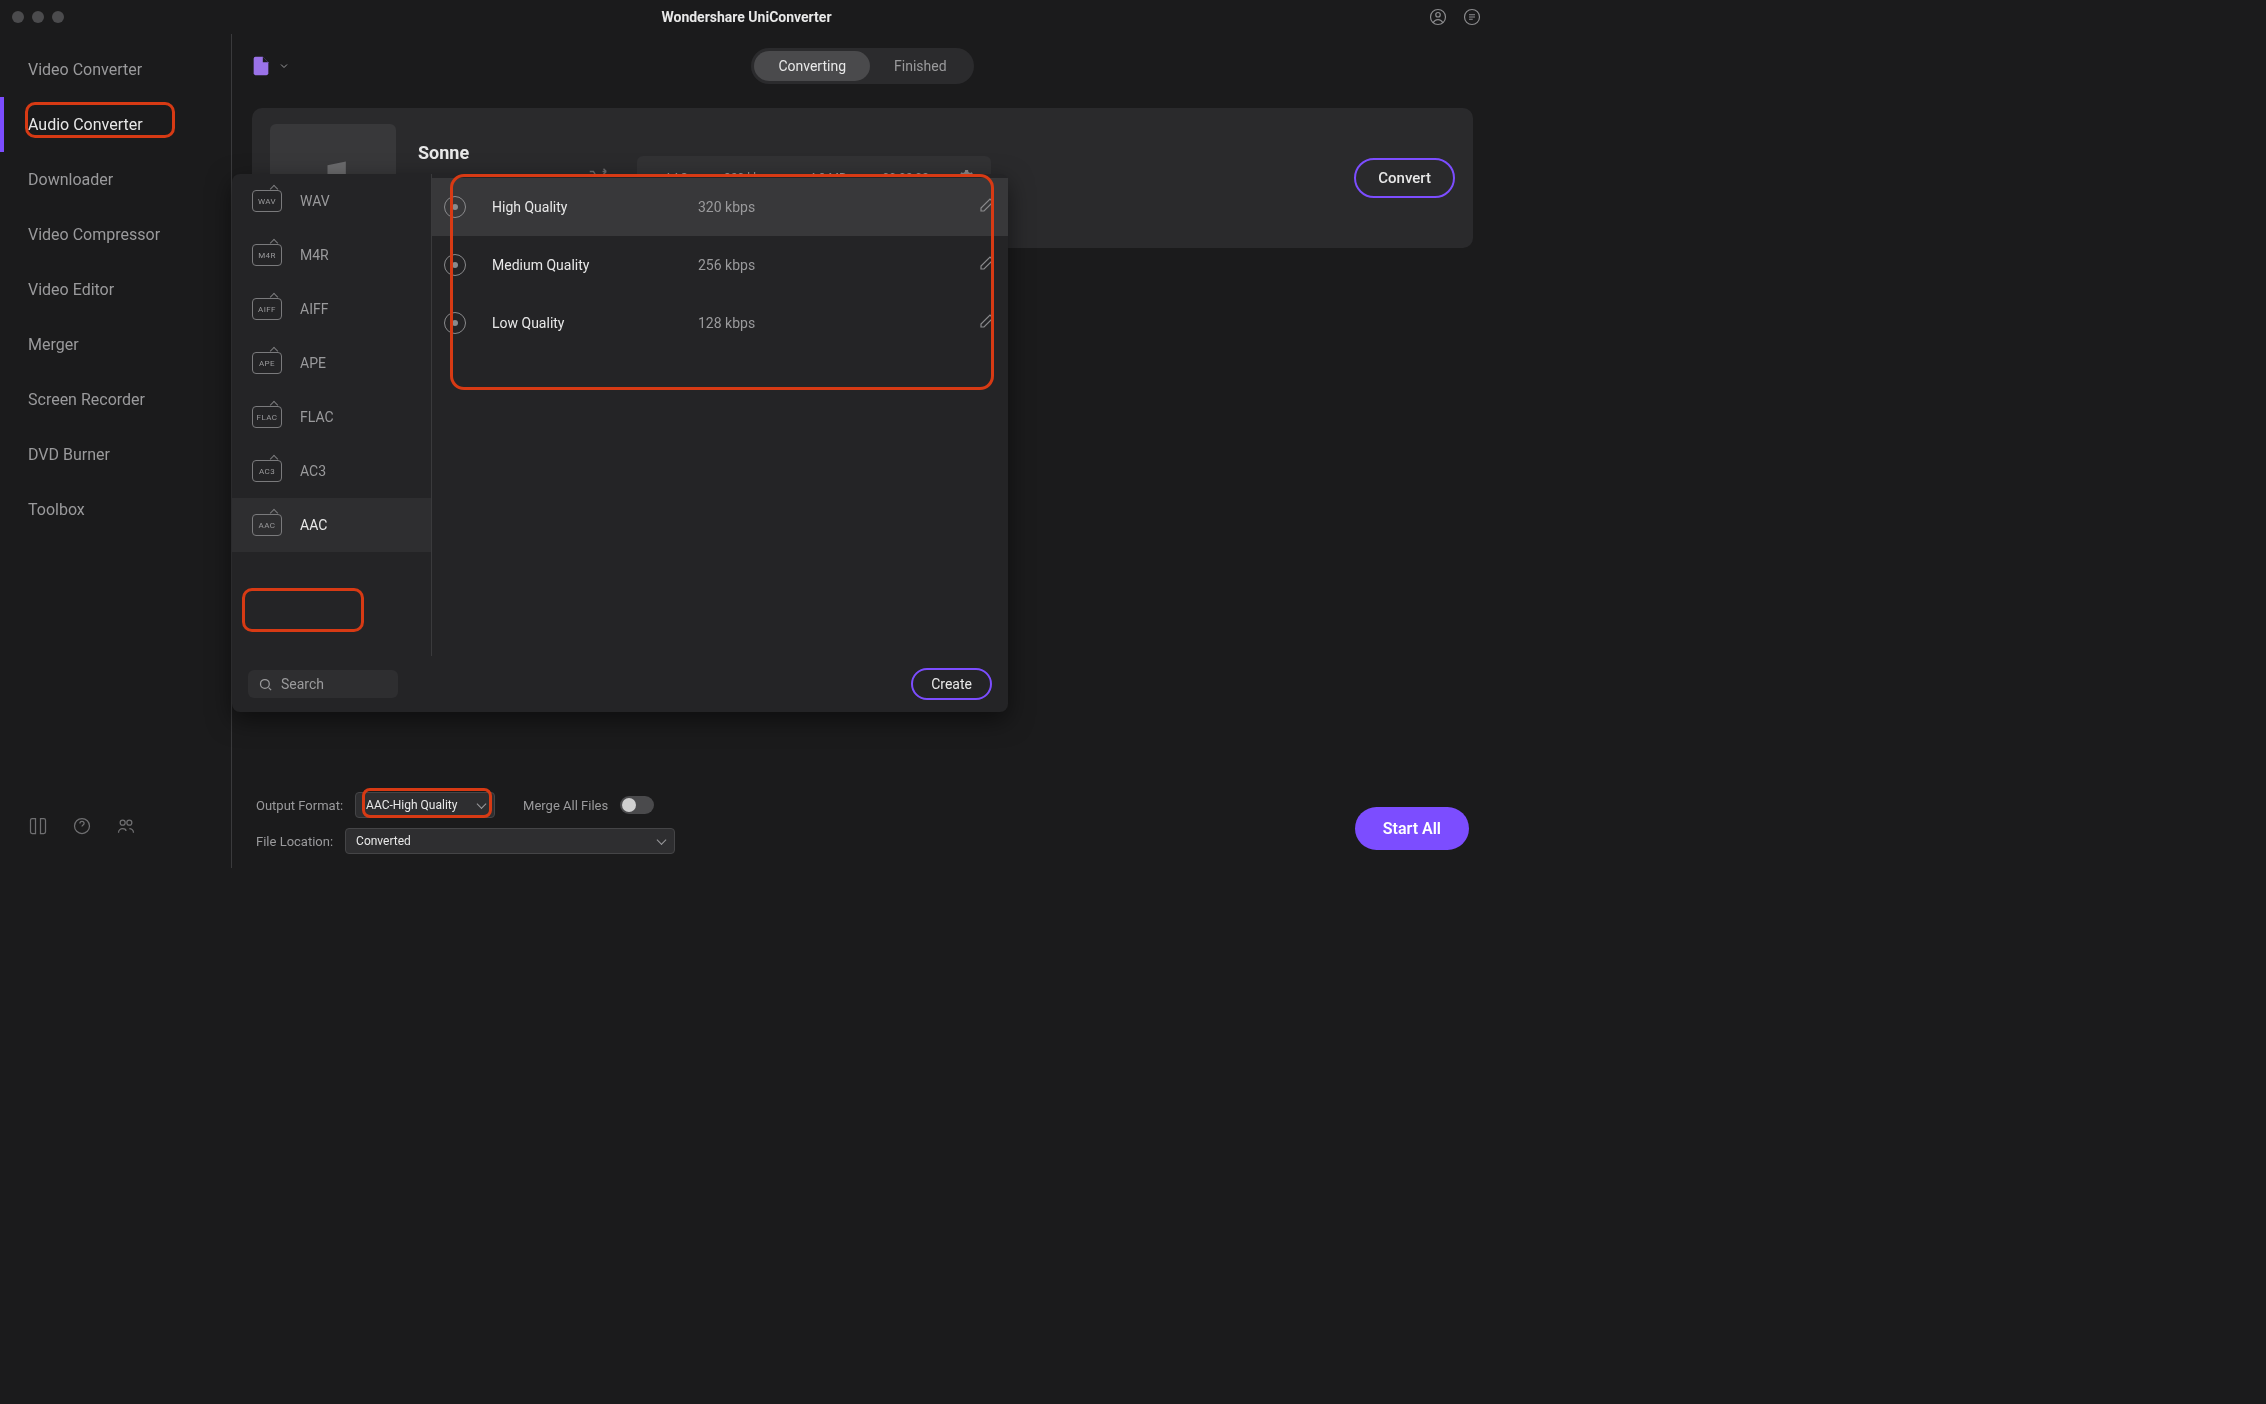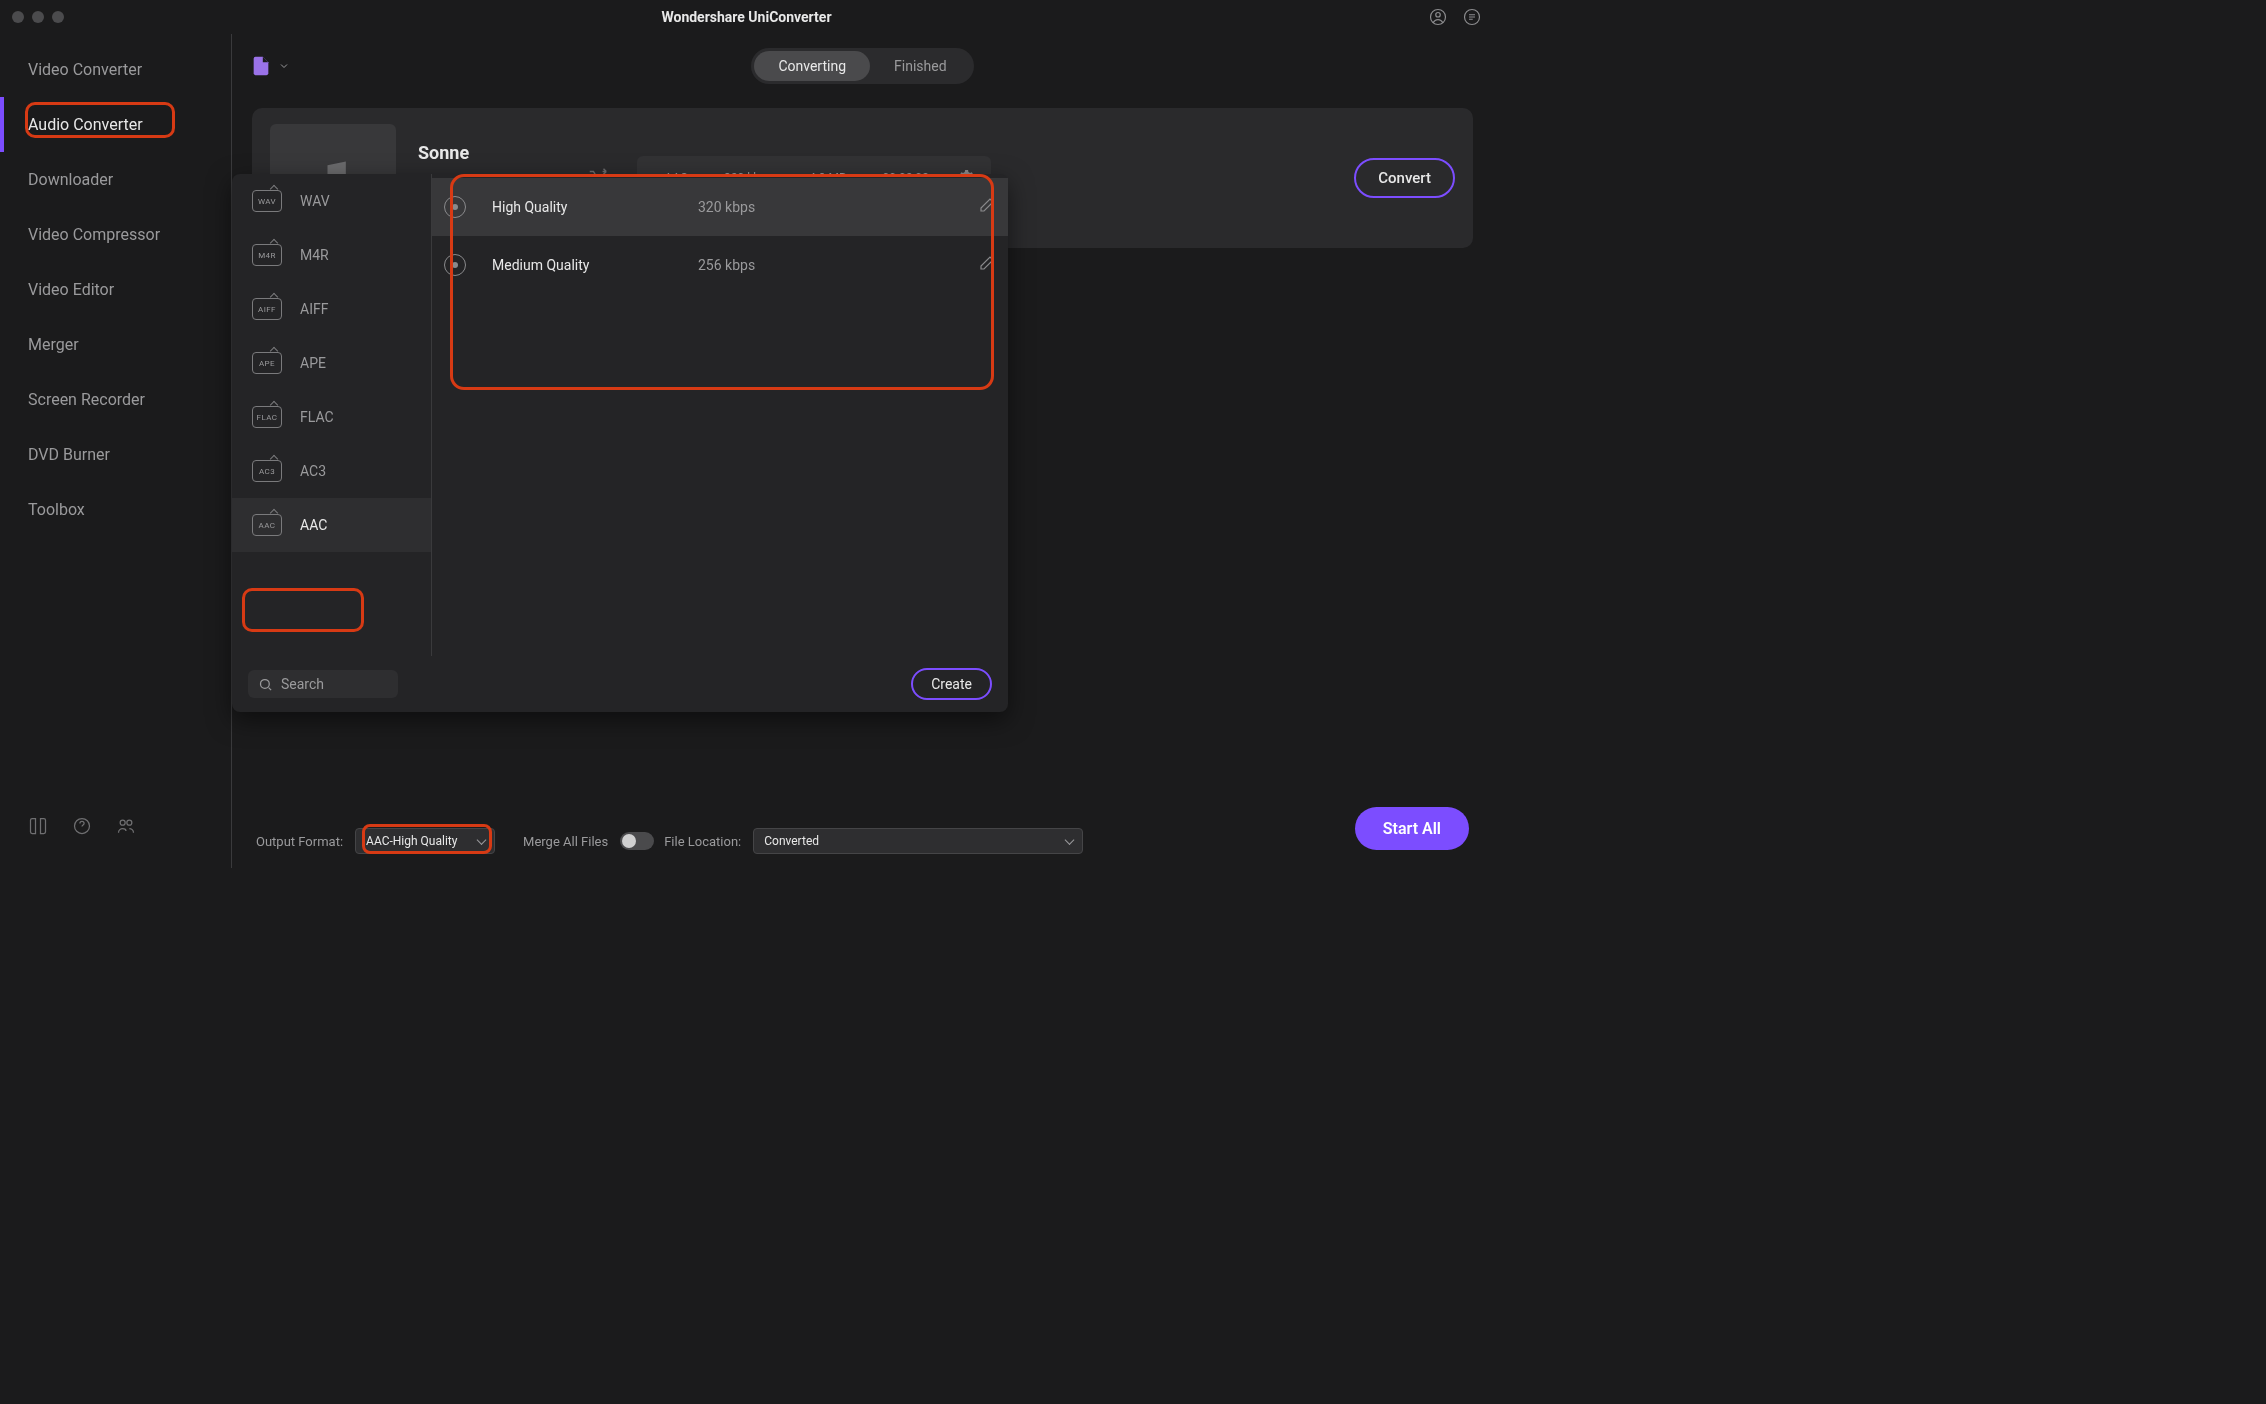--- a/index.html
+++ b/index.html
@@ -179,21 +179,21 @@
   }
   .search svg{width:15px;height:15px;}
   .createbtn{
     margin-left:auto;padding:6px 18px;border:2px solid var(--purple);
     border-radius:18px;font-size:14px;color:var(--text);cursor:pointer;
   }
   
   .bottombar{
     margin-top:auto;
     padding:10px 24px 14px;
-    display:flex;gap:10px;
+    display:flex;flex-direction:column;gap:10px;
   }
   .brow{display:flex;align-items:center;gap:12px;font-size:13px;}
   .blabel{color:var(--text-dim);}
   .bselect{
     background:var(--panel2);border:1px solid #454547;border-radius:4px;
     padding:5px 30px 5px 10px;font-size:12px;color:var(--text);position:relative;
     min-width:140px;cursor:pointer;
   }
   .bselect::after{
     content:"";position:absolute;right:9px;top:50%;width:6px;height:6px;
@@ -371,20 +371,28 @@
                 </svg></span>
           </div>
           <div class="q-row">
             <div class="q-ring"></div>
             <div class="q-name">Medium Quality</div>
             <div class="q-rate">256 kbps</div>
             <span class="q-edit"><svg viewBox="0 0 24 24" fill="none" stroke="currentColor" stroke-width="1.6">
                   <path d="M4 20h4L20 8l-4-4L4 16v4z"></path>
                 </svg></span>
           </div>
+          <div class="q-row">
+            <div class="q-ring"></div>
+            <div class="q-name">Low Quality</div>
+            <div class="q-rate">128 kbps</div>
+            <span class="q-edit"><svg viewBox="0 0 24 24" fill="none" stroke="currentColor" stroke-width="1.6">
+                  <path d="M4 20h4L20 8l-4-4L4 16v4z"></path>
+                </svg></span>
+          </div>
 
           <div class="ann" style="left:18px;top:0px;width:544px;height:216px;"></div>
         </div>
       </div>
       <div class="pop-foot">
         <div class="search">
           <svg viewBox="0 0 24 24" fill="none" stroke="currentColor" stroke-width="2">
               <circle cx="11" cy="11" r="7"></circle>
               <path d="M21 21l-4-4"></path>
             </svg>

